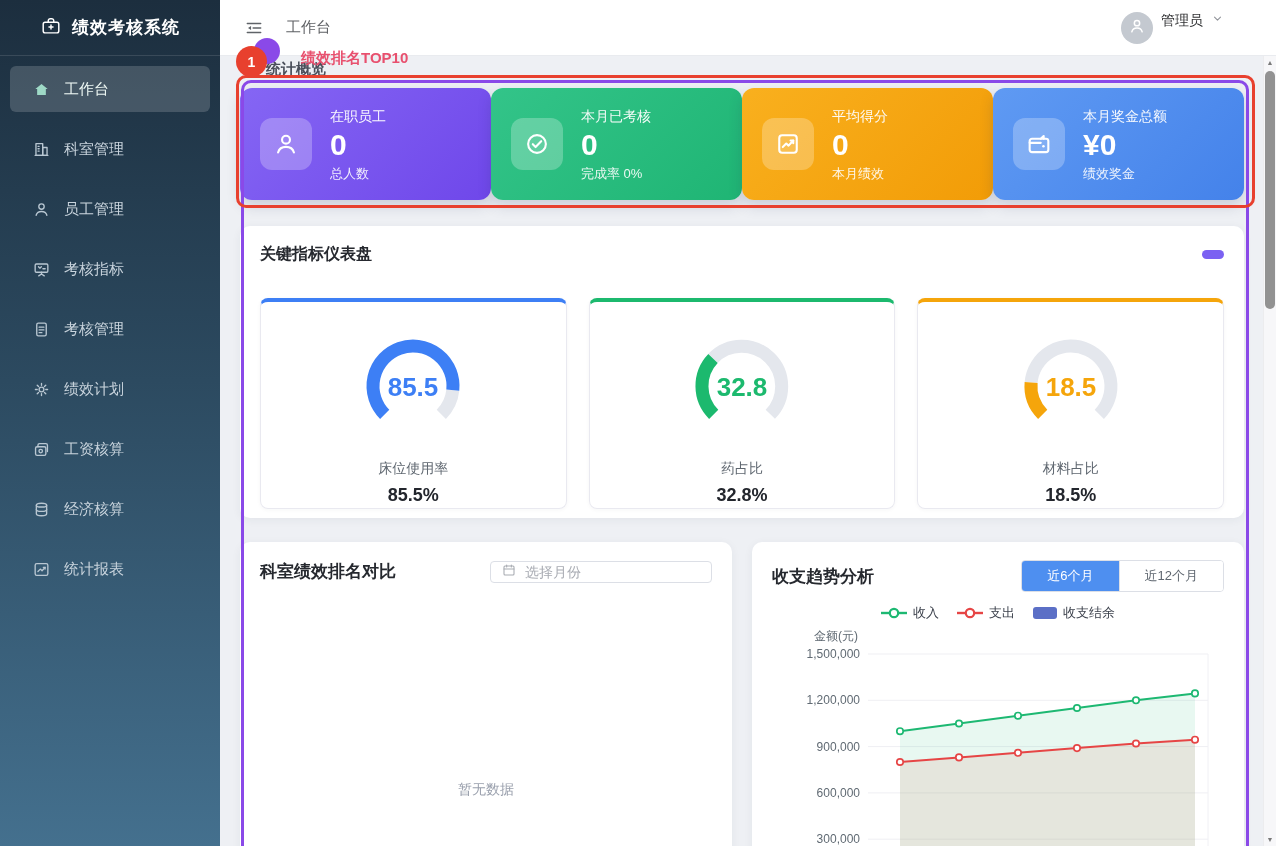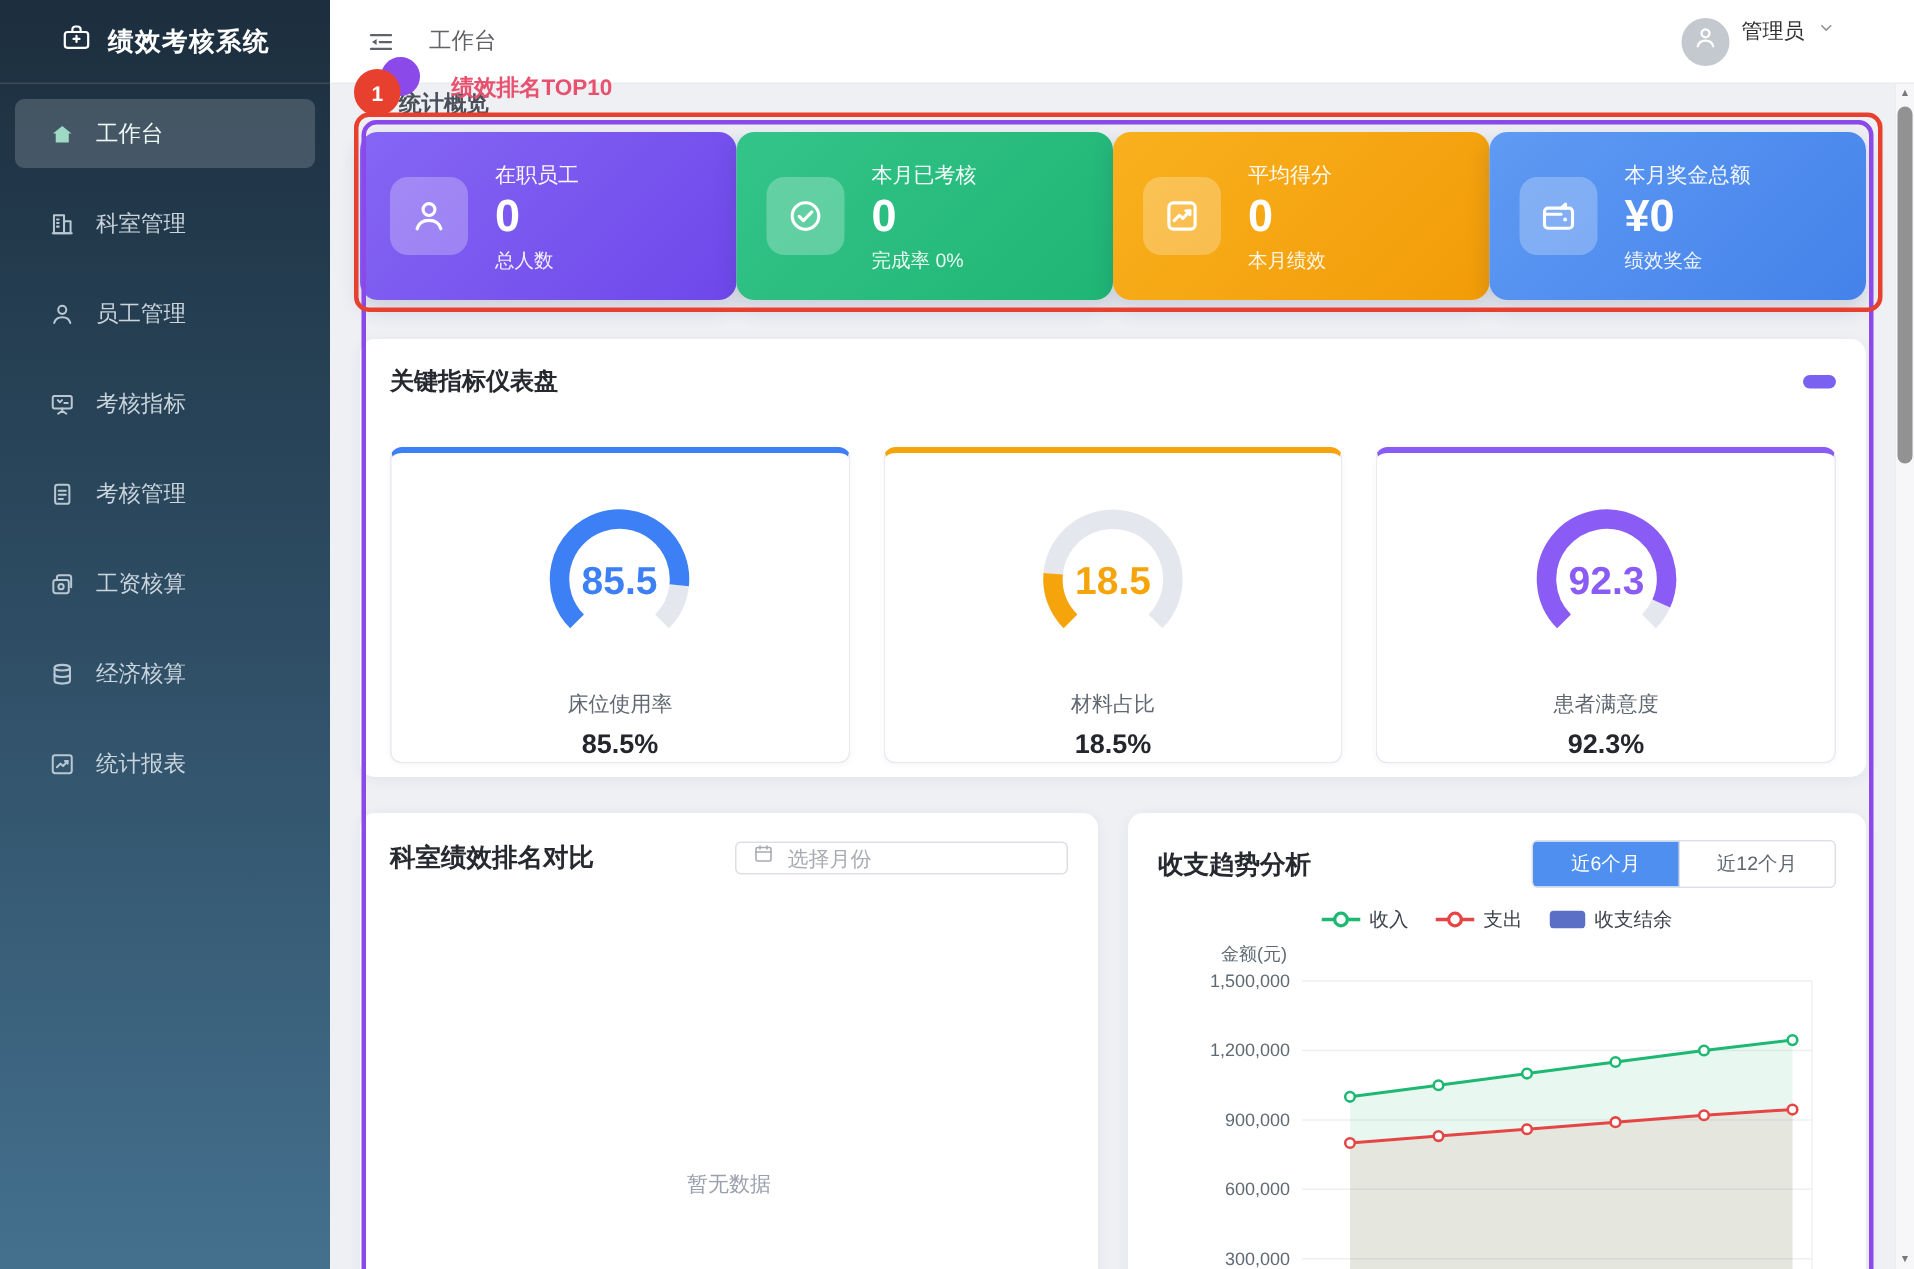--- a/index.html
+++ b/index.html
@@ -127,20 +127,27 @@
       </div>
       <div class="mi">
         <svg class="ic" width="19" height="19" viewBox="0 0 24 24" fill="none" stroke="currentColor" stroke-width="1.7" stroke-linecap="round" stroke-linejoin="round">
           <rect x="6" y="4" width="12" height="16" rx="2"></rect>
           <path d="M9 9h6M9 12.5h6M9 16h3.5"></path>
         </svg>
         <span>考核管理</span>
       </div>
       <div class="mi">
         <svg class="ic" width="19" height="19" viewBox="0 0 24 24" fill="none" stroke="currentColor" stroke-width="1.7" stroke-linecap="round" stroke-linejoin="round">
+          <circle cx="12" cy="12" r="3"></circle>
+          <path d="M12 4.3v2.3M12 17.4v2.3M4.3 12h2.3M17.4 12h2.3M6.6 6.6l1.7 1.7M15.7 15.7l1.7 1.7M17.4 6.6l-1.7 1.7M8.3 15.7l-1.7 1.7"></path>
+        </svg>
+        <span>绩效计划</span>
+      </div>
+      <div class="mi">
+        <svg class="ic" width="19" height="19" viewBox="0 0 24 24" fill="none" stroke="currentColor" stroke-width="1.7" stroke-linecap="round" stroke-linejoin="round">
           <rect x="4.5" y="8.5" width="13" height="11" rx="2"></rect>
           <path d="M7.5 8.5v-2a2 2 0 0 1 2-2h8a2 2 0 0 1 2 2v8"></path>
           <circle cx="11" cy="14" r="2.2"></circle>
         </svg>
         <span>工资核算</span>
       </div>
       <div class="mi">
         <svg class="ic" width="19" height="19" viewBox="0 0 24 24" fill="none" stroke="currentColor" stroke-width="1.7" stroke-linecap="round" stroke-linejoin="round">
           <ellipse cx="12" cy="6.5" rx="6.5" ry="2.4"></ellipse>
           <path d="M5.5 6.5v11c0 1.3 2.9 2.4 6.5 2.4s6.5-1.1 6.5-2.4v-11"></path>
@@ -246,30 +253,30 @@
     <div class="panel-head">
       <span class="panel-title">关键指标仪表盘</span>
       <span class="pill"></span>
     </div>
     <div id="gauges" class="gauges">
         <div class="g-card" style="border-top-color: rgb(61, 127, 245);"><svg width="160" height="100" viewBox="0 0 160 100">
             <path d="M119.8 64.1 A40 40 0 0 1 108.3 88.3" stroke="#e4e7ed" stroke-width="13" fill="none"></path>
             <path d="M51.7 88.3 A40 40 0 1 1 119.8 64.1" stroke="#3d7ff5" stroke-width="13" fill="none"></path>
             <text x="80" y="70" text-anchor="middle" font-size="26" font-weight="bold" fill="#3d7ff5">85.5</text>
           </svg><div class="g-label">床位使用率</div><div class="g-val">85.5%</div></div>
+        <div class="g-card" style="border-top-color: rgb(28, 185, 110);"><svg width="160" height="100" viewBox="0 0 160 100">
+            <path d="M51.0 32.4 A40 40 0 1 1 108.3 88.3" stroke="#e4e7ed" stroke-width="13" fill="none"></path>
+            <path d="M51.7 88.3 A40 40 0 0 1 51.0 32.4" stroke="#1cb96e" stroke-width="13" fill="none"></path>
+            <text x="80" y="70" text-anchor="middle" font-size="26" font-weight="bold" fill="#1cb96e">32.8</text>
+          </svg><div class="g-label">药占比</div><div class="g-val">32.8%</div></div>
         <div class="g-card" style="border-top-color: rgb(245, 165, 11);"><svg width="160" height="100" viewBox="0 0 160 100">
             <path d="M40.1 56.5 A40 40 0 1 1 108.3 88.3" stroke="#e4e7ed" stroke-width="13" fill="none"></path>
             <path d="M51.7 88.3 A40 40 0 0 1 40.1 56.5" stroke="#f5a50b" stroke-width="13" fill="none"></path>
             <text x="80" y="70" text-anchor="middle" font-size="26" font-weight="bold" fill="#f5a50b">18.5</text>
           </svg><div class="g-label">材料占比</div><div class="g-val">18.5%</div></div>
-        <div class="g-card" style="border-top-color: rgb(138, 92, 245);"><svg width="160" height="100" viewBox="0 0 160 100">
-            <path d="M116.5 76.4 A40 40 0 0 1 108.3 88.3" stroke="#e4e7ed" stroke-width="13" fill="none"></path>
-            <path d="M51.7 88.3 A40 40 0 1 1 116.5 76.4" stroke="#8a5cf5" stroke-width="13" fill="none"></path>
-            <text x="80" y="70" text-anchor="middle" font-size="26" font-weight="bold" fill="#8a5cf5">92.3</text>
-          </svg><div class="g-label">患者满意度</div><div class="g-val">92.3%</div></div>
       </div>
   </section>
 
   <div class="bottom-row">
     <section class="panel">
       <div class="panel-head">
         <span class="panel-title big">科室绩效排名对比</span>
         <label class="datebox">
           <span id="cal-icon"><svg class="ic" width="16" height="16" viewBox="0 0 24 24" fill="none" stroke="currentColor" stroke-width="1.6" stroke-linecap="round" stroke-linejoin="round">
                 <rect x="4.5" y="6" width="15" height="13.5" rx="1.5"></rect>

